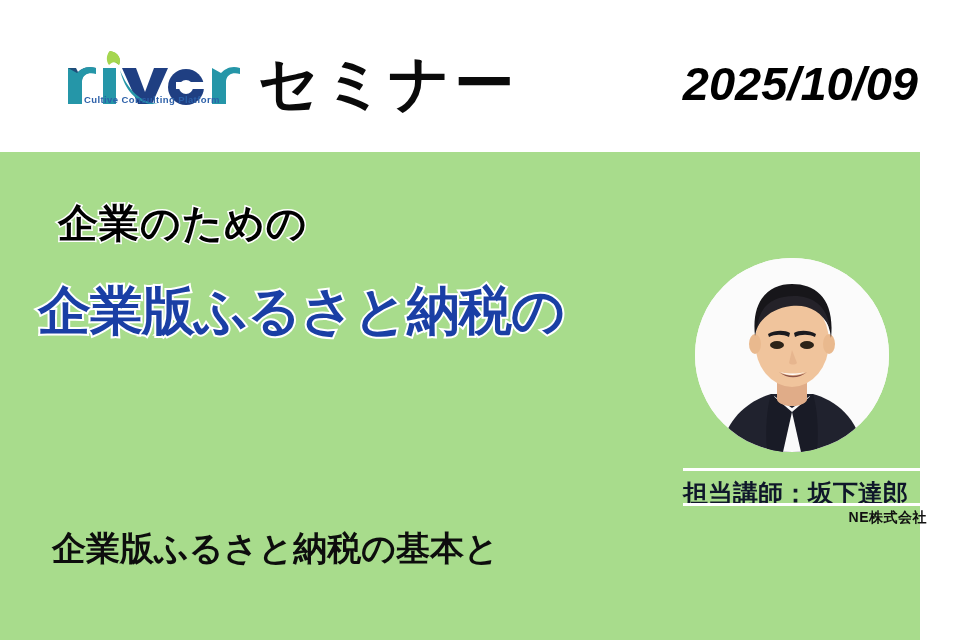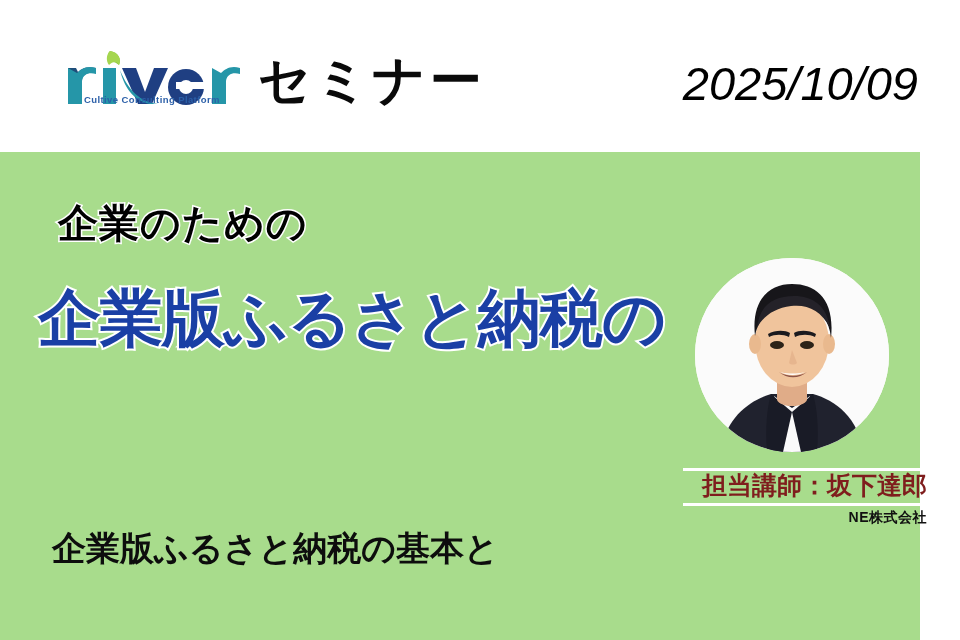--- a/index.html
+++ b/index.html
@@ -32,29 +32,29 @@
   .logo-svg { display:block; }
   .logo-tagline {
     position:absolute; left:22px; top:46px;
     font-size:9.5px; font-weight:bold;
     letter-spacing:0.4px;
     color:#2b5fa8;
     white-space:nowrap;
   }
   .header-seminar {
     position:absolute; left:258px; top:54px;
-    font-size:52px; font-weight:bold;
+    font-size:60px; font-weight:bold;
     color:#0a0a0a;
     letter-spacing:4px;
     line-height:1;
     white-space:nowrap;
   }
   .header-date {
     position:absolute; right:42px; top:56px;
-    font-size:47px; font-weight:normal;
+    font-size:47px; font-weight:bold;
     font-style:italic;
     color:#000000;
     letter-spacing:0px;
     white-space:nowrap;
   }
 
   
   .body-green {
     position:absolute; left:0; top:152px;
     width:920px; height:488px;
@@ -66,21 +66,21 @@
     font-size:40px; font-weight:bold;
     color:#000000;
     letter-spacing:1px;
     white-space:nowrap;
     -webkit-text-stroke:3px #ffffff;
     paint-order:stroke fill;
   }
 
   .title-main {
     position:absolute; left:38px; top:124px;
-    font-size:63px; font-weight:bold;
+    font-size:53px; font-weight:bold;
     color:#1a3fa5;
     letter-spacing:-1px;
     white-space:nowrap;
     -webkit-text-stroke:4px #ffffff;
     paint-order:stroke fill;
   }
 
   .title-sub {
     position:absolute; left:46px; top:204px;
     font-family:"Liberation Serif","DejaVu Serif",serif;
@@ -113,25 +113,25 @@
     position:absolute;
     height:3px;
     background:#ffffff;
     left:683px;
     width:244px;
   }
   .speaker-rule.top { top:316px; }
   .speaker-rule.bottom { top:351px; }
 
   .speaker-name {
-    position:absolute; left:683px; top:316px;
+    position:absolute; left:683px; top:324px;
     width:244px;
-    text-align:right;
+    text-align:left;
     font-size:25px; font-weight:bold;
-    color:#7f1d1d;
+    color:#0f172a;
     line-height:35px;
     letter-spacing:0px;
     white-space:nowrap;
   }
   .speaker-company {
     position:absolute; left:683px; top:357px;
     width:244px;
     text-align:right;
     font-size:14px; font-weight:bold;
     color:#111111;

